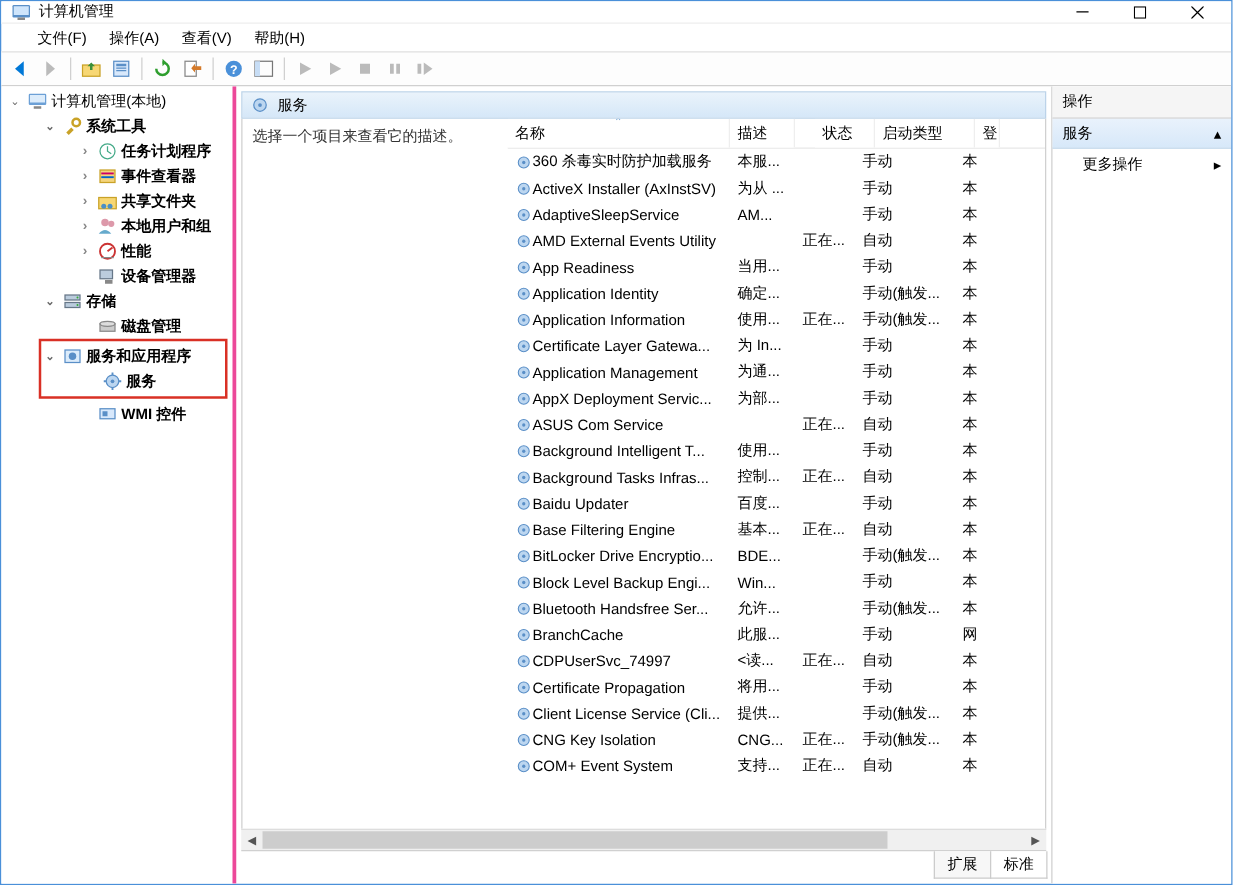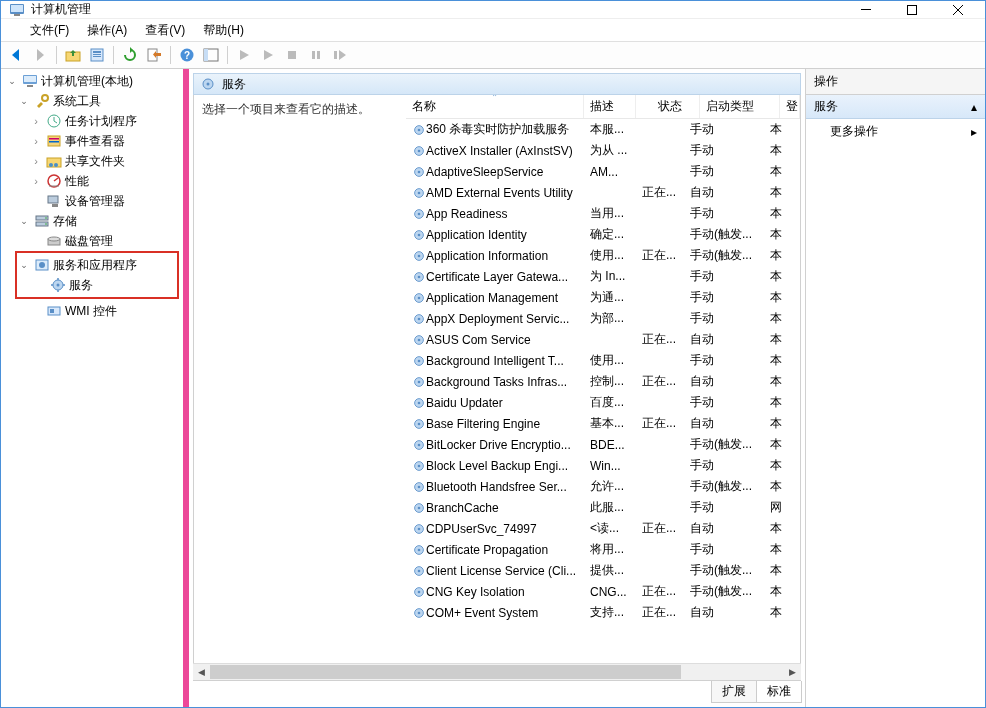--- a/index.html
+++ b/index.html
@@ -70,33 +70,33 @@
   .disabled-icon { fill: #bbb; }
 
   
   .content {
     flex: 1;
     display: flex;
     overflow: hidden;
   }
   .tree-pane {
     width: 188px;
-    border-right: 6px solid #ec4899;
+    border-right: 3px solid #ec4899;
     overflow: auto;
     padding: 2px 0;
     background: #fff;
   }
   .svc-pane {
     flex: 1;
     display: flex;
     flex-direction: column;
     overflow: hidden;
   }
   .action-pane {
-    width: 180px;
+    width: 144px;
     border-left: 1px solid #d0d0d0;
     background: #fff;
     display: flex;
     flex-direction: column;
   }
   .tree-node {
     display: flex;
     align-items: center;
     height: 20px;
     padding-left: 4px;
@@ -105,21 +105,21 @@
   .tree-node .exp {
     width: 14px; height: 14px;
     display: flex; align-items: center; justify-content: center;
     font-size: 9px; color: #666;
   }
   .tree-node .exp.open::before { content: "⌄"; }
   .tree-node .exp.closed::before { content: "›"; color: #888; font-size: 11px; }
   .tree-node .exp.none::before { content: ""; }
   .tree-node .node-icon { width: 16px; height: 16px; margin: 0 3px; }
   .tree-node .node-label { font-size: 12px; }
-  .tree-children { padding-left: 12px; }
+  .tree-children { padding-left: 28px; font-weight: bold; }
   .highlight-box {
     border: 2px solid #d93025;
     margin: 0 4px 2px 2px;
     padding: 2px 0;
   }
 
   
   .svc-header-band {
     height: 22px;
     background: linear-gradient(#eaf3fb, #d5e7f8);
@@ -422,20 +422,29 @@
           <svg class="node-icon" viewBox="0 0 16 16">
               <rect x="1" y="5" width="14" height="9" fill="#f7d774" stroke="#c9a227"></rect>
               <circle cx="5" cy="12" r="2" fill="#4a8fc7"></circle>
               <circle cx="10" cy="12" r="2" fill="#4a8fc7"></circle>
             </svg>
           <span class="node-label">共享文件夹</span>
         </div>
         <div class="tree-node">
           <span class="exp closed"></span>
           <svg class="node-icon" viewBox="0 0 16 16">
+              <circle cx="6" cy="5" r="3" fill="#d9a"></circle>
+              <path d="M1 14 Q6 8 11 14 Z" fill="#6ac"></path>
+              <circle cx="11" cy="6" r="2.5" fill="#d9a"></circle>
+            </svg>
+          <span class="node-label">本地用户和组</span>
+        </div>
+        <div class="tree-node">
+          <span class="exp closed"></span>
+          <svg class="node-icon" viewBox="0 0 16 16">
               <circle cx="8" cy="8" r="6" fill="none" stroke="#c33" stroke-width="1.5"></circle>
               <path d="M8 8 L12 5" stroke="#c33" stroke-width="1.5"></path>
               <path d="M3 13 L13 13" stroke="#888"></path>
             </svg>
           <span class="node-label">性能</span>
         </div>
         <div class="tree-node">
           <span class="exp none"></span>
           <svg class="node-icon" viewBox="0 0 16 16">
               <rect x="2" y="3" width="10" height="7" fill="#bcd" stroke="#678"></rect>

